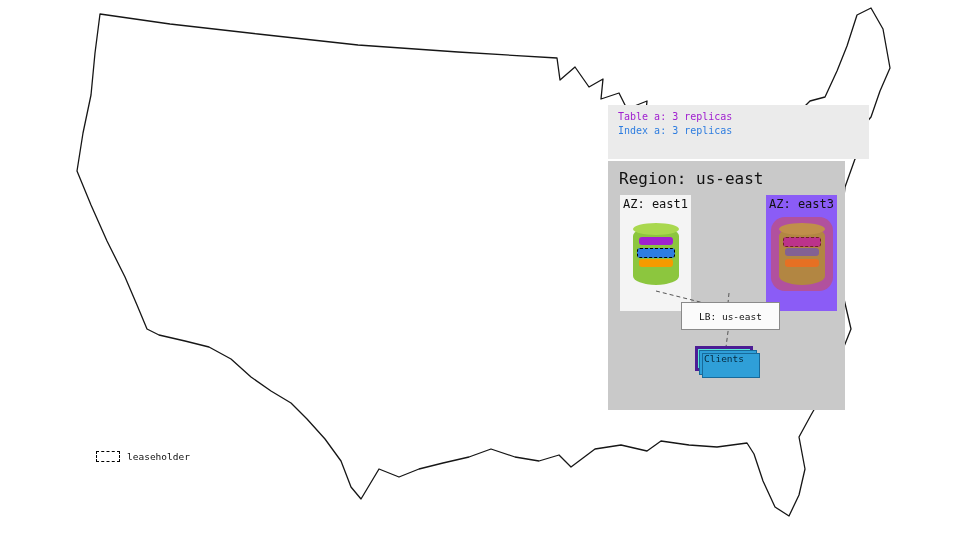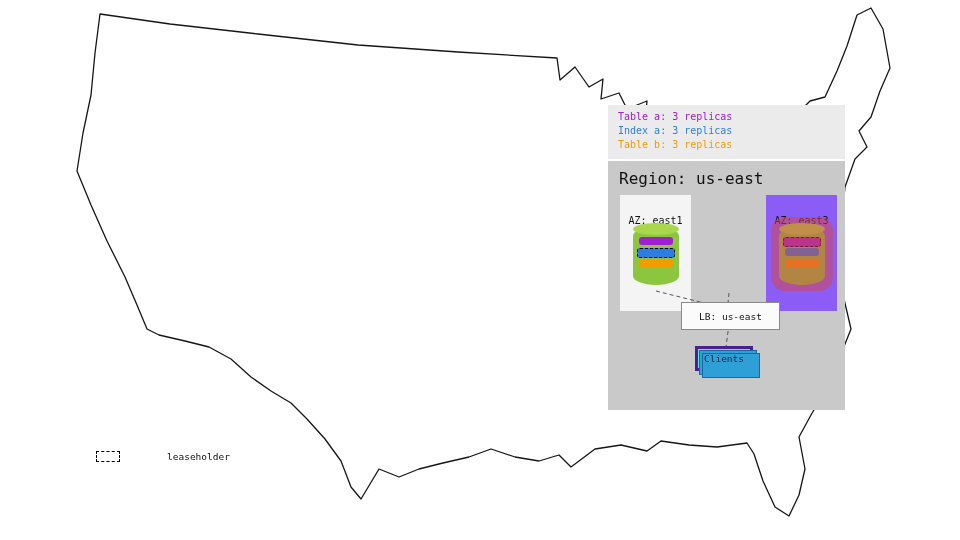--- a/index.html
+++ b/index.html
@@ -6,21 +6,21 @@
   body {
     width:960px; height:540px; position:relative; overflow:hidden;
     background:#ffffff;
     font-family:"DejaVu Sans Mono","Liberation Mono",monospace;
   }
   
   #us-map { position:absolute; left:0; top:0; width:960px; height:540px; }
 
   
   #replica-legend {
-    position:absolute; left:608px; top:105px; width:237px; height:54px;
+    position:absolute; left:608px; top:105px; width:261px; height:54px;
     background:#ebebeb; box-sizing:border-box; padding:5px 0 0 10px;
   }
   .legend-line { font-size:10px; line-height:14px; white-space:pre; }
   .c-table-a { color:#a020d0; }
   .c-index-a { color:#2e7de0; }
   .c-table-b { color:#f59b00; }
 
   
   #region-box {
     position:absolute; left:608px; top:161px; width:237px; height:249px;
@@ -28,21 +28,21 @@
   }
   #region-label {
     position:absolute; left:11px; top:8px; font-size:16px; color:#111;
   }
 
   
   .az { position:absolute; top:34px; width:71px; height:116px; background:#f4f4f4; }
   #az1 { left:12px; }
   #az2 { left:86px; }
   #az3 { left:158px; background:#8b5cf6; }
-  .az-label { text-align:center; font-size:10px; padding-top:20px; color:#111; }
+  .az-label { text-align:center; font-size:12px; padding-top:2px; color:#111; }
 
   
   .cyl { position:absolute; top:28px; left:50%; margin-left:-23px; width:46px; height:64px; }
   .cyl-body {
     position:absolute; top:4px; left:0; width:46px; height:58px;
     background:#8cc63e; border-radius:23px / 9px;
   }
   .cyl-top {
     position:absolute; top:0; left:0; width:46px; height:12px;
     background:#a9d84e; border-radius:50%; z-index:1;
@@ -92,21 +92,21 @@
 
   
   #lease-legend {
     position:absolute; left:96px; top:451px;
     display:flex; align-items:center; gap:7px;
   }
   .lease-swatch {
     width:24px; height:11px; border:1.5px dashed #000; box-sizing:border-box;
     background:transparent;
   }
-  #lease-legend .lbl { font-size:9.5px; color:#111;margin-left:40px; }
+  #lease-legend .lbl { font-size:9.5px; color:#111; }
 </style>
 </head>
 <body>
 
 <svg id="us-map" viewBox="0 0 960 540" xmlns="http://www.w3.org/2000/svg">
   <path d="M 100 14 L 170 24 L 258 34 L 358 45 L 458 52 L 557 58
        L 560 80 L 575 67 L 589 87 L 603 79 L 601 99 L 619 93
        L 627 109 L 647 101 L 645 121 L 667 115 L 687 133 L 708 141
        L 717 129 L 735 137 L 751 125 L 770 133 L 790 121
        L 810 101 L 825 97 L 837 71 L 847 46 L 857 15 L 871 8
@@ -120,21 +120,20 @@
        L 443 463 L 419 469 L 399 477 L 379 469 L 361 499
        L 351 487 L 341 461 L 325 439 L 307 419 L 291 403
        L 271 391 L 251 377 L 231 359 L 209 347 L 185 341
        L 159 335 L 147 329 L 137 305 L 125 277 L 107 241
        L 91 205 L 77 171 L 83 133 L 91 95 L 95 53 Z" fill="#ffffff" stroke="#161616" stroke-width="1.3" stroke-linejoin="round"></path>
 </svg>
 
 <div id="replica-legend">
   <div class="legend-line c-table-a">Table a: 3 replicas</div>
   <div class="legend-line c-index-a">Index a: 3 replicas</div>
-  <div class="legend-line c-table-b">Table b: 3 replicas</div>
 </div>
 
 <div id="region-box">
   <div id="region-label">Region: us-east</div>
 
   <div class="az" id="az1">
     <div class="az-label">AZ: east1</div>
     <div class="cyl">
       <div class="cyl-top"></div>
       <div class="cyl-body"></div>

